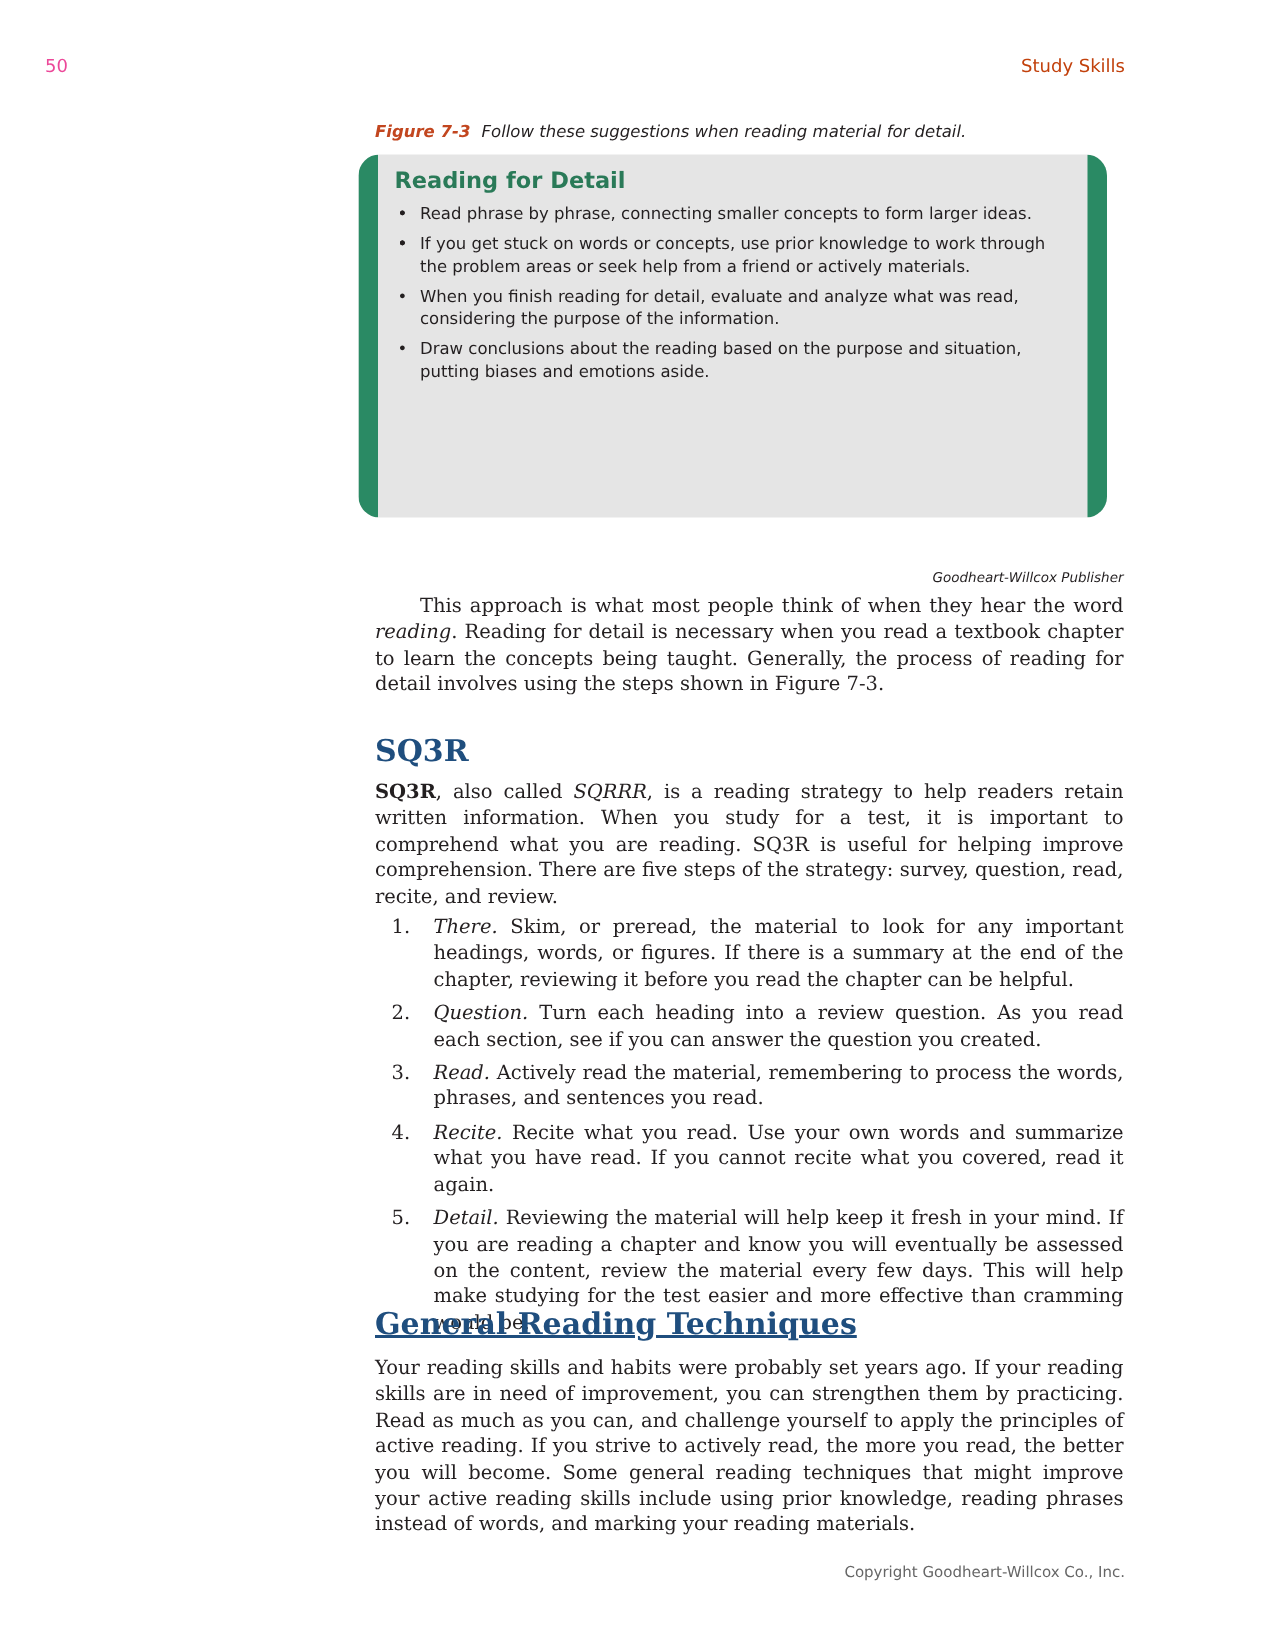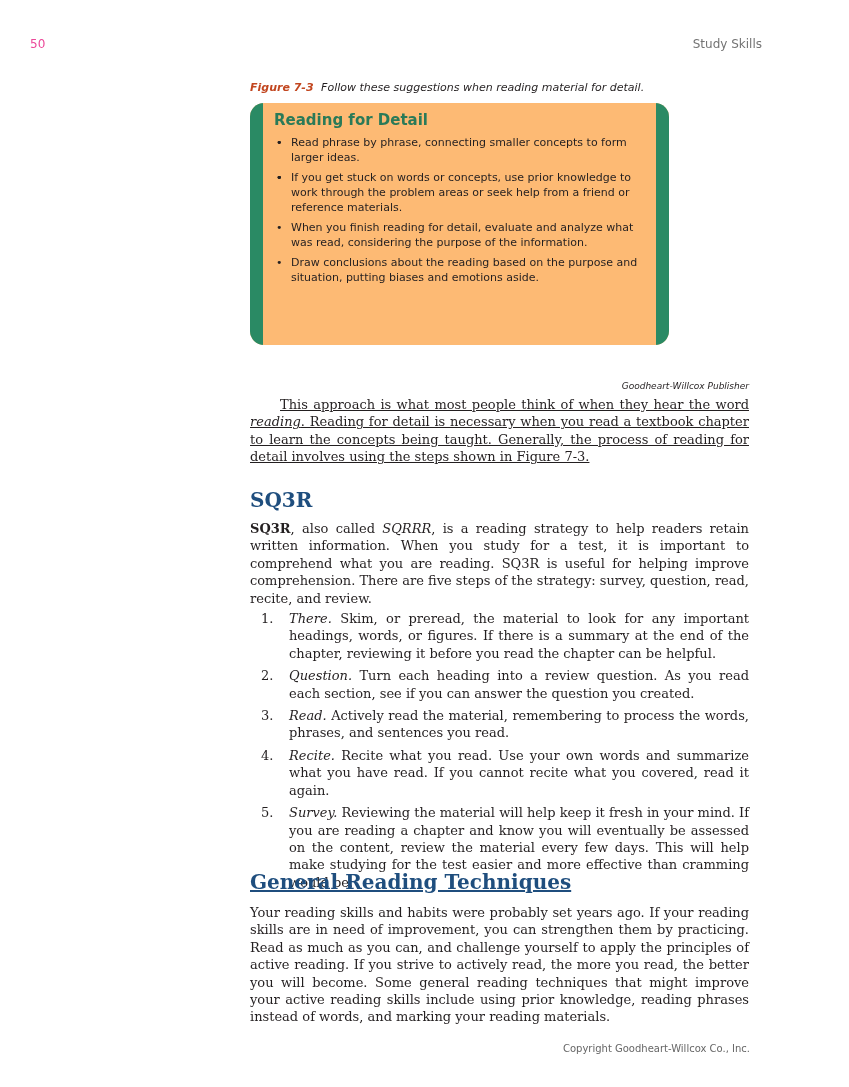--- a/index.html
+++ b/index.html
@@ -4,28 +4,28 @@
 <style>
   html, body { margin: 0; padding: 0; }
   body {
     width: 849px; height: 1087px; background: #ffffff; position: relative;
     overflow: hidden; color: #231f20;
   }
   .sans { font-family: "DejaVu Sans", "Liberation Sans", sans-serif; }
   .serif { font-family: "DejaVu Serif", "Liberation Serif", serif; }
 
   .page-number { position: absolute; left: 30px; top: 37px; font-size: 12px; color: #ec4899; }
-  .running-head { position: absolute; right: 87px; top: 37px; font-size: 12px; color: #737373; }
+  .running-head { position: absolute; right: 99px; top: 37px; font-size: 12px; color: #c2410c; }
 
   .figure-caption { position: absolute; left: 250px; top: 81px; font-size: 11px; color: #231f20; font-style: italic; }
   .figure-caption .fig-label { color: #c2461f; font-weight: bold; margin-right: 4px; }
 
   .figure-box {
-    position: absolute; left: 250px; top: 103px; width: 419px; height: 242px;
-    background: #fdba74; border-radius: 14px; overflow: hidden;
+    position: absolute; left: 239px; top: 103px; width: 499px; height: 242px;
+    background: #e5e5e5; border-radius: 14px; overflow: hidden;
   }
   .figure-box .strip-left { position: absolute; left: 0; top: 0; bottom: 0; width: 13px; background: #2a8a64; }
   .figure-box .strip-right { position: absolute; right: 0; top: 0; bottom: 0; width: 13px; background: #2a8a64; }
   .figure-box .inner { position: absolute; left: 24px; top: 8px; right: 24px; }
   .figure-title { font-size: 15px; color: #2a7a58; margin: 0 0 6px 0; }
   .figure-list { list-style: none; margin: 0; padding: 0; }
   .figure-list li { position: relative; padding-left: 17px; font-size: 11px; line-height: 15px; margin-bottom: 5px; color: #231f20; }
   .figure-list li .bullet { position: absolute; left: 2px; top: 0; }
 
   .figure-credit { position: absolute; right: 100px; top: 349px; font-size: 9px; font-style: italic; color: #231f20; margin-top: 32px; }
@@ -56,42 +56,42 @@
 <div class="figure-box sans">
   <div class="strip-left"></div>
   <div class="strip-right"></div>
   <div class="inner">
     <h3 class="figure-title">Reading for Detail</h3>
     <ul class="figure-list">
       <li><span class="bullet">•</span></li>
       <li><span class="bullet">•</span><span>Read phrase by phrase, connecting smaller concepts to form larger ideas.</span></li>
       <li><span class="bullet">•</span></li>
       <li><span class="bullet">•</span></li>
-      <li><span class="bullet">•</span><span>If you get stuck on words or concepts, use prior knowledge to work through the problem areas or seek help from a friend or reference materials.</span></li>
+      <li><span class="bullet">•</span><span>If you get stuck on words or concepts, use prior knowledge to work through the problem areas or seek help from a friend or actively materials.</span></li>
       <li><span class="bullet">•</span><span>When you finish reading for detail, evaluate and analyze what was read, considering the purpose of the information.</span></li>
       <li><span class="bullet">•</span><span>Draw conclusions about the reading based on the purpose and situation, putting biases and emotions aside.</span></li>
     </ul>
   </div>
 </div>
 <div class="figure-credit sans">Goodheart-Willcox Publisher</div>
 
-<div class="body-text serif" style="top: 396px; text-decoration: underline;">
+<div class="body-text serif" style="top: 396px;">
   <p class="indent"><span>This approach is what most people think of when they hear the word </span><em>reading</em><span>. Reading for detail is necessary when you read a textbook chapter to learn the concepts being taught. Generally, the process of reading for detail involves using the steps shown in Figure 7-3.</span></p>
 </div>
 
 <h2 class="heading serif" style="top: 488px; font-size: 20px;">SQ3R</h2>
 
 <div class="body-text serif" style="top: 520px;">
   <p><strong>SQ3R</strong><span>, also called </span><em>SQRRR</em><span>, is a reading strategy to help readers retain written information. When you study for a test, it is important to comprehend what you are reading. SQ3R is useful for helping improve comprehension. There are five steps of the strategy: survey, question, read, recite, and review.</span></p>
   <ol class="numbered">
     <li><span class="num">1.</span><em>There.</em><span> Skim, or preread, the material to look for any important headings, words, or figures. If there is a summary at the end of the chapter, reviewing it before you read the chapter can be helpful.</span></li>
     <li><span class="num">2.</span><em>Question.</em><span> Turn each heading into a review question. As you read each section, see if you can answer the question you created.</span></li>
     <li><span class="num">3.</span><em>Read.</em><span> Actively read the material, remembering to process the words, phrases, and sentences you read.</span></li>
     <li><span class="num">4.</span><em>Recite.</em><span> Recite what you read. Use your own words and summarize what you have read. If you cannot recite what you covered, read it again.</span></li>
-    <li><span class="num">5.</span><em>Survey.</em><span> Reviewing the material will help keep it fresh in your mind. If you are reading a chapter and know you will eventually be assessed on the content, review the material every few days. This will help make studying for the test easier and more effective than cramming would be.</span></li>
+    <li><span class="num">5.</span><em>Detail.</em><span> Reviewing the material will help keep it fresh in your mind. If you are reading a chapter and know you will eventually be assessed on the content, review the material every few days. This will help make studying for the test easier and more effective than cramming would be.</span></li>
   </ol>
 </div>
 
 <h2 class="heading serif" style="top: 870px; font-size: 20px; text-decoration: underline;">General Reading Techniques</h2>
 
 <div class="body-text serif" style="top: 904px;">
   <p>Your reading skills and habits were probably set years ago. If your reading skills are in need of improvement, you can strengthen them by practicing. Read as much as you can, and challenge yourself to apply the principles of active reading. If you strive to actively read, the more you read, the better you will become. Some general reading techniques that might improve your active reading skills include using prior knowledge, reading phrases instead of words, and marking your reading materials.</p>
 </div>
 
 <div class="copyright sans">Copyright Goodheart-Willcox Co., Inc.</div>

